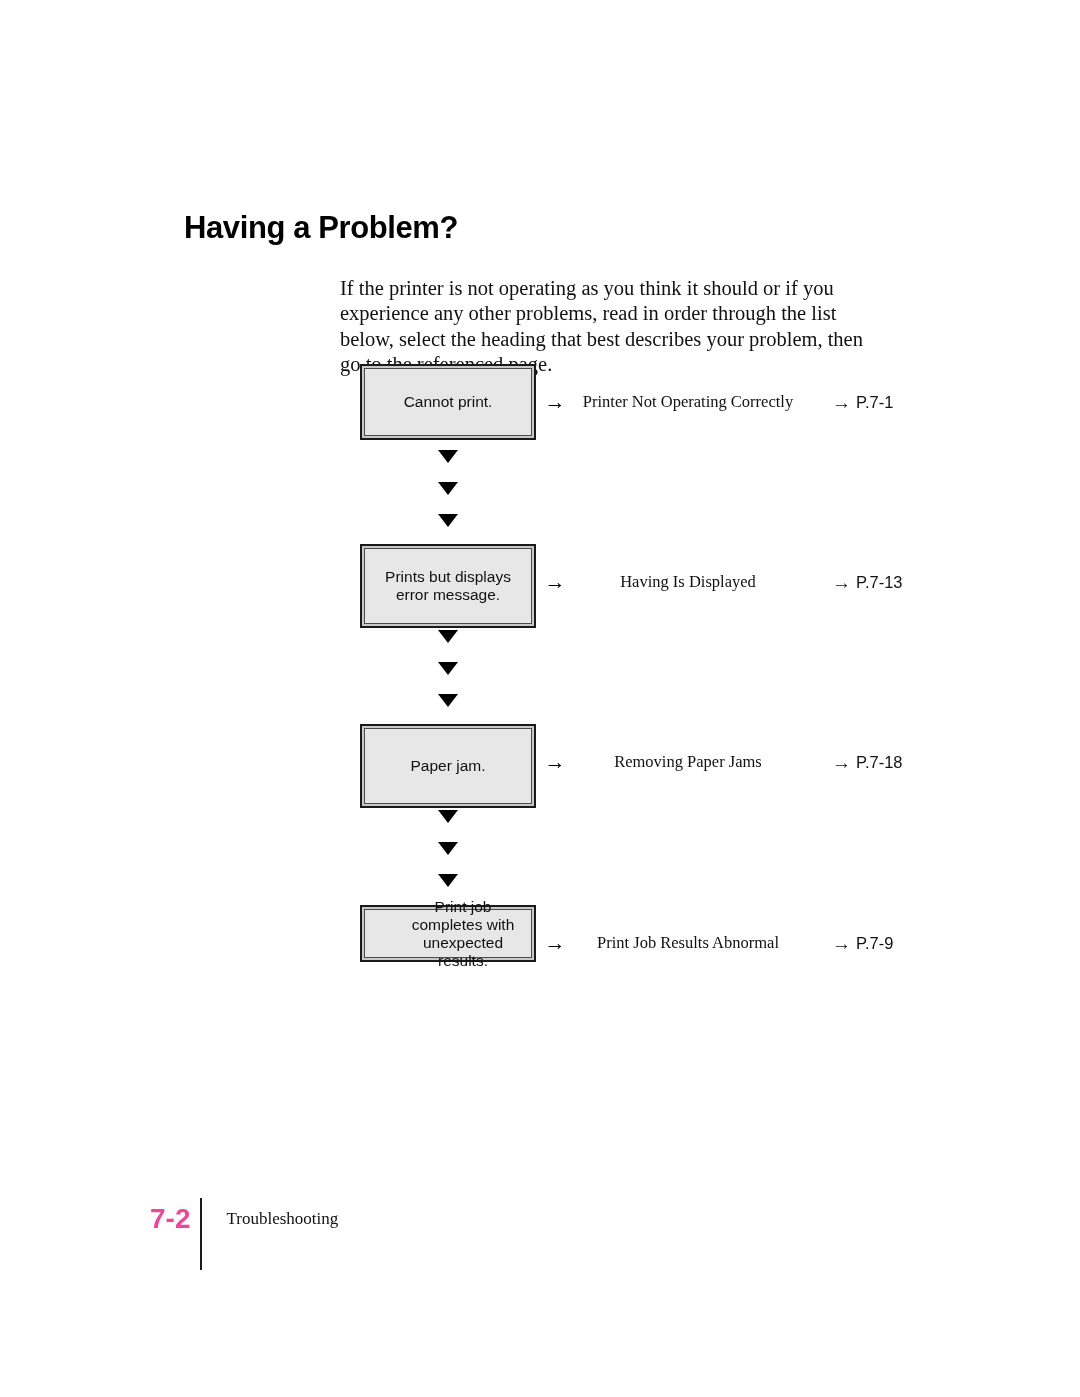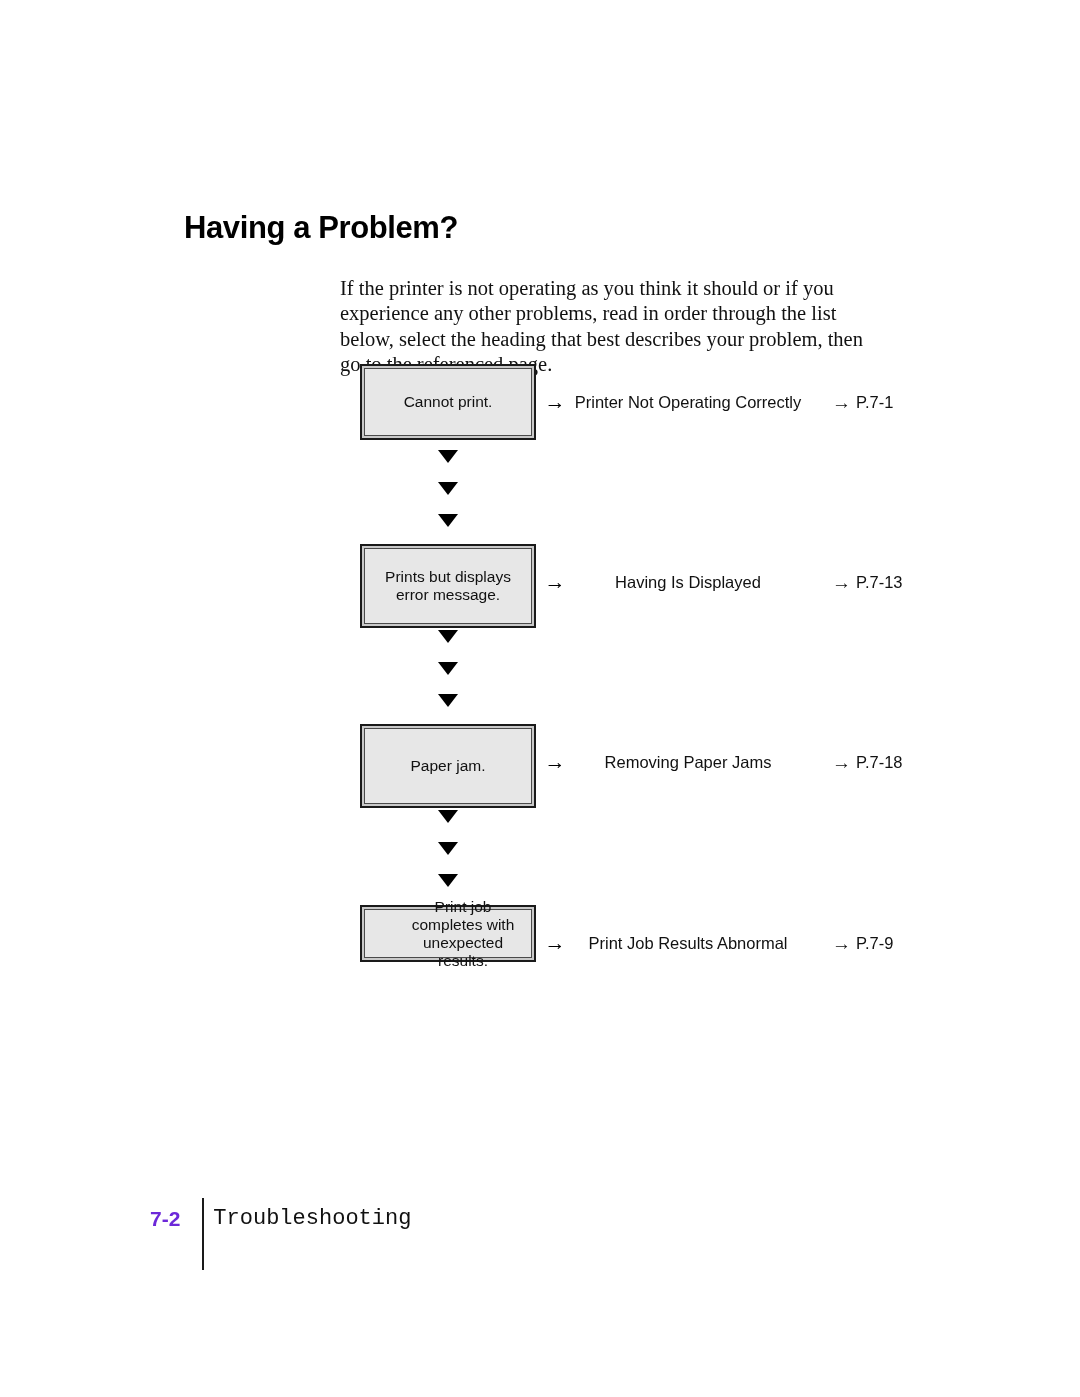--- a/index.html
+++ b/index.html
@@ -111,21 +111,21 @@
   .flow-heading {
     position: absolute;
     left: 212px;
     top: 0;
     width: 232px;
     height: 76px;
     display: flex;
     align-items: center;
     justify-content: center;
     text-align: center;
-    font-family: Liberation Sans, sans-serif;
+    font-family: Liberation Serif, serif;
     font-size: 16.5px;
     line-height: 20px;
     color: #111111;
   }
 
   .flow-ref {
     position: absolute;
     left: 472px;
     top: 0;
     height: 76px;
@@ -164,37 +164,37 @@
   .footer {
     position: absolute;
     left: 150px;
     top: 1198px;
     display: flex;
     align-items: flex-start;
   }
   .footer-pagenum {
     font-family: "Liberation Sans", sans-serif;
     font-weight: bold;
-    font-size: 21px;
+    font-size: 28px;
     line-height: 26px;
-    color: #6d28d9;
-    padding-right: 22px;
+    color: #ec4899;
+    padding-right: 10px;
     padding-top: 8px;
   }
   .footer-rule {
     width: 2px;
     height: 72px;
     background: #1a1a1a;
   }
   .footer-section {
-    font-family: Liberation Mono, monospace;
-    font-size: 22px;
+    font-family: Liberation Serif, serif;
+    font-size: 17px;
     line-height: 22px;
     color: #111111;
-    padding-left: 9px;
+    padding-left: 24px;
     padding-top: 10px;
   }
 </style>
 </head>
 <body>
 
 <div class="page">
 
   <h1 class="page-title">Having a Problem?</h1>
 

